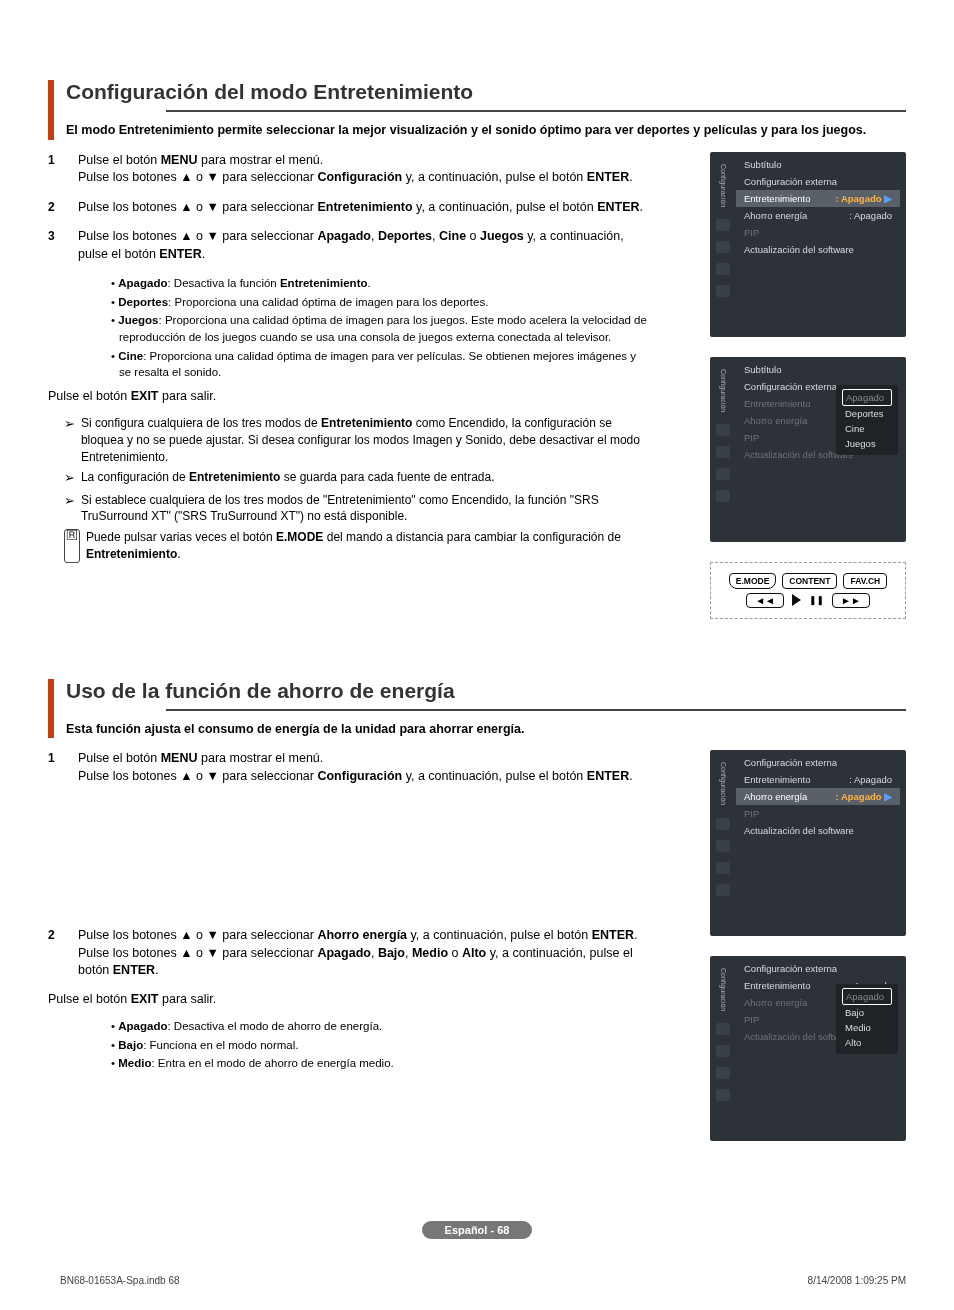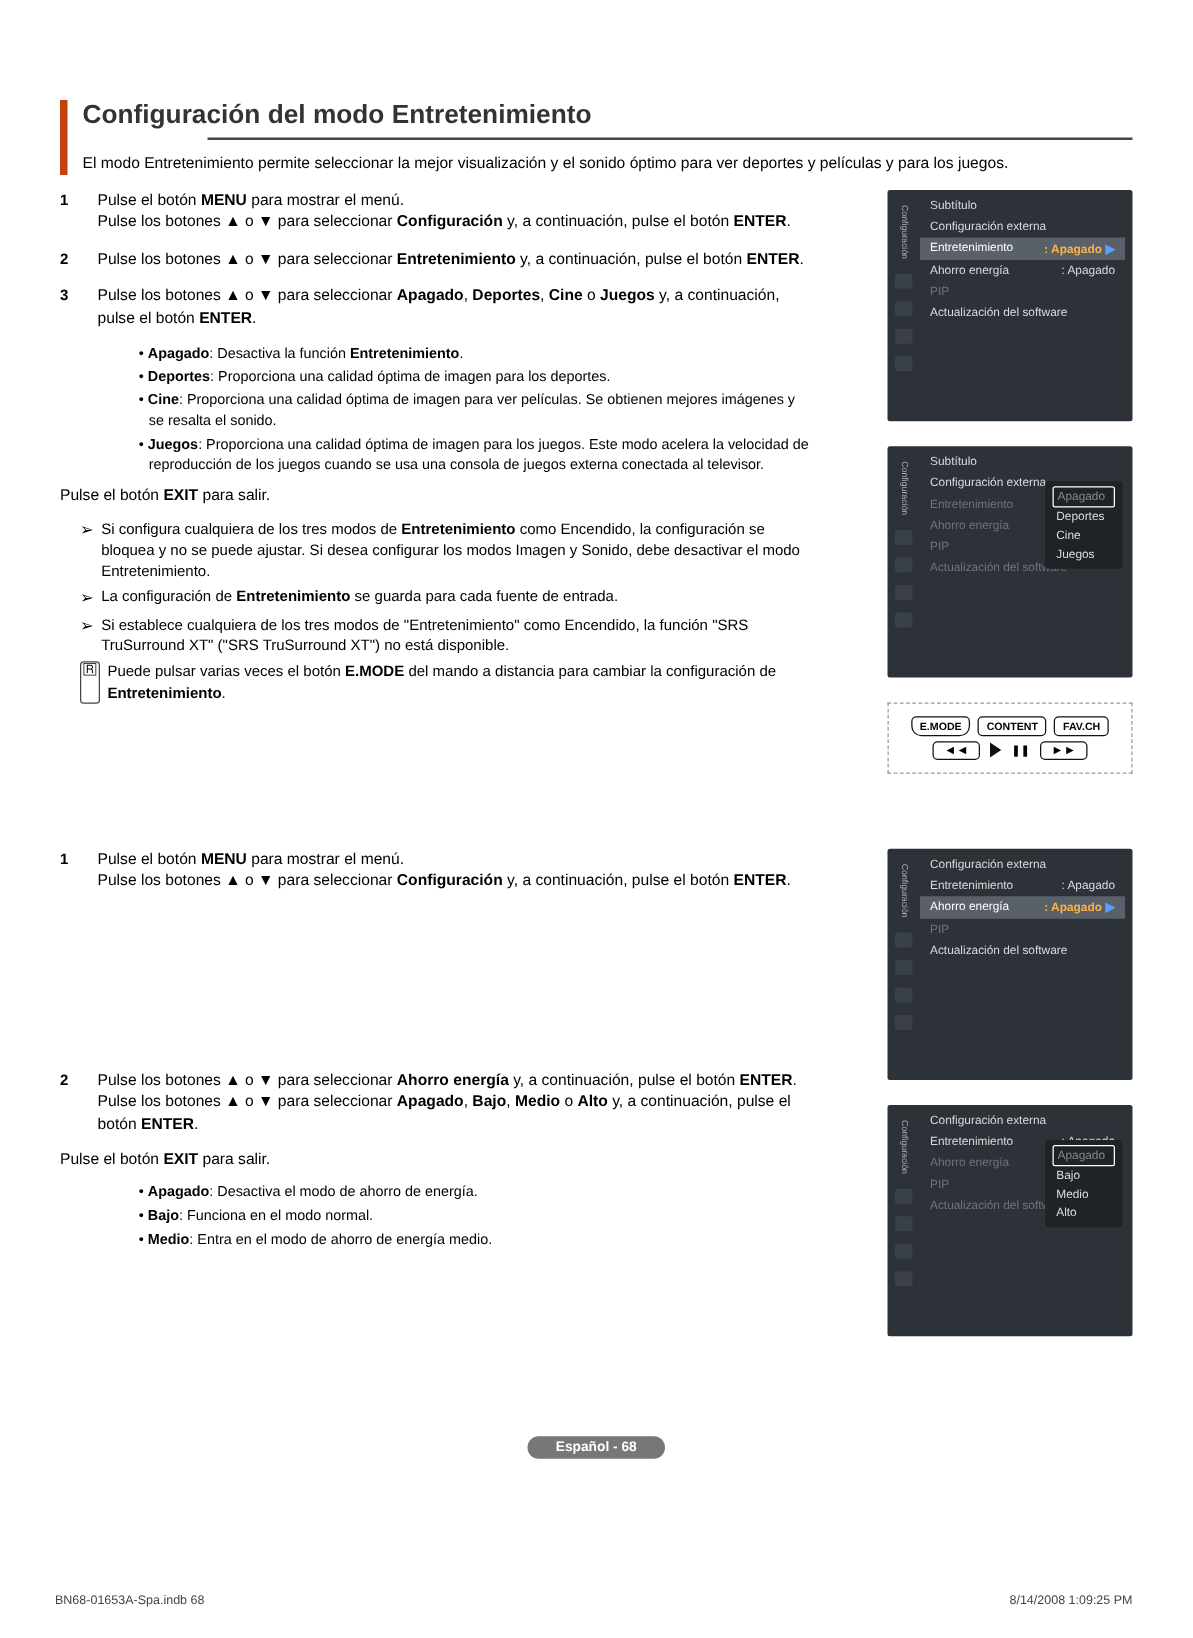--- a/index.html
+++ b/index.html
@@ -15,21 +15,21 @@
   .page { padding: 80px 48px 40px 48px; }
   .section { margin-bottom: 60px; }
   .title-wrap { border-left: 6px solid #c2410c; padding-left: 12px; margin-bottom: 12px; }
   .section-title {
     font-size: 21px;
     font-weight: bold;
     color: #333;
     margin-bottom: 6px;
   }
   .title-rule { height: 2px; background: #444; margin: 4px 0 10px 100px; }
-  .intro-text { font-weight: normal; font-size: 12.5px; line-height: 1.4; margin-bottom: 8px; }
+  .intro-text { font-weight: bold; font-size: 12.5px; line-height: 1.4; margin-bottom: 8px; }
   .content-row { display: flex; gap: 14px; }
   .left-col { flex: 1; }
   .right-col { width: 244px; flex-shrink: 0; padding-left: 48px; }
   .step { display: flex; gap: 16px; margin-bottom: 12px; line-height: 1.4; }
   .step-num { font-weight: bold; width: 14px; flex-shrink: 0; }
   .step-body { flex: 1; font-size: 12.5px; }
   .step-body b { font-weight: bold; }
   .bullets { margin: 8px 0 8px 32px; font-size: 11.5px; line-height: 1.45; }
   .bullets li { list-style: none; text-indent: -8px; padding-left: 8px; margin-bottom: 2px; margin-left: 31px; }
   .bullets li::before { content: "• "; }
@@ -80,21 +80,21 @@
   .rbtn.notch { border-radius:4px 4px 8px 8px; }
   .remote-bot { display:flex; gap:8px; align-items:center; }
   .rsmall { border:1.5px solid #111; border-radius:4px; padding:1px 8px; font-size:10px;}
   .rplay { width:0;height:0;border-left:9px solid #111;border-top:6px solid transparent;border-bottom:6px solid transparent;}
   .footer-badge {
     display:block; margin: 8px auto 0 auto; width:110px; text-align:center;
     background:#777; color:#fff; border-radius:11px; font-size:11px; padding:3px 0;
     font-weight:bold;
   }
   .doc-footer {
-    position:absolute; bottom:24px; left:44px; right:48px;
+    position:absolute; bottom:24px; left:60px; right:48px;
     display:flex; justify-content:space-between; font-size:10px; color:#444;
   }
 </style>
 </head>
 <body>
 
 <div class="page">
 
   <div class="section">
     <div class="title-wrap">
@@ -114,22 +114,22 @@
           <div class="step-body">Pulse los botones ▲ o ▼ para seleccionar <b>Entretenimiento</b> y, a continuación, pulse el botón <b>ENTER</b>.</div>
         </div>
         <div class="step">
           <div class="step-num">3</div>
           <div class="step-body">Pulse los botones ▲ o ▼ para seleccionar <b>Apagado</b>, <b>Deportes</b>, <b>Cine</b> o <b>Juegos</b> y, a continuación, pulse el botón <b>ENTER</b>.</div>
         </div>
 
         <ul class="bullets">
           <li><b>Apagado</b>: Desactiva la función <b>Entretenimiento</b>.</li>
           <li><b>Deportes</b>: Proporciona una calidad óptima de imagen para los deportes.</li>
+          <li><b>Juegos</b>: Proporciona una calidad óptima de imagen para los juegos. Este modo acelera la velocidad de reproducción de los juegos cuando se usa una consola de juegos externa conectada al televisor.</li>
           <li><b>Cine</b>: Proporciona una calidad óptima de imagen para ver películas. Se obtienen mejores imágenes y se resalta el sonido.</li>
-          <li><b>Juegos</b>: Proporciona una calidad óptima de imagen para los juegos. Este modo acelera la velocidad de reproducción de los juegos cuando se usa una consola de juegos externa conectada al televisor.</li>
         </ul>
 
         <div class="exit-line">Pulse el botón <b>EXIT</b> para salir.</div>
 
         <div class="note">
             <span class="note-icon">➢</span>
             <span>Si configura cualquiera de los tres modos de <b>Entretenimiento</b> como Encendido, la configuración se bloquea y no se puede ajustar. Si desea configurar los modos Imagen y Sonido, debe desactivar el modo Entretenimiento.</span>
           </div>
         <div class="note">
             <span class="note-icon">➢</span>
@@ -236,20 +236,25 @@
             <span class="rplay"></span>
             <span style="font-size:9px;">❚❚</span>
             <span class="rsmall">►►</span>
           </div>
         </div>
       </div>
     </div>
   </div>
 
   <div class="section">
+    <div class="title-wrap">
+      <h2 class="section-title">Uso de la función de ahorro de energía</h2>
+      <div class="title-rule"></div>
+      <div class="intro-text">Esta función ajusta el consumo de energía de la unidad para ahorrar energía.</div>
+    </div>
 
     <div class="content-row">
       <div class="left-col">
         <div class="step">
           <div class="step-num">1</div>
           <div class="step-body">Pulse el botón <b>MENU</b> para mostrar el menú.<br>Pulse los botones ▲ o ▼ para seleccionar <b>Configuración</b> y, a continuación, pulse el botón <b>ENTER</b>.</div>
         </div>
 
         <div style="height:130px"></div>
 

